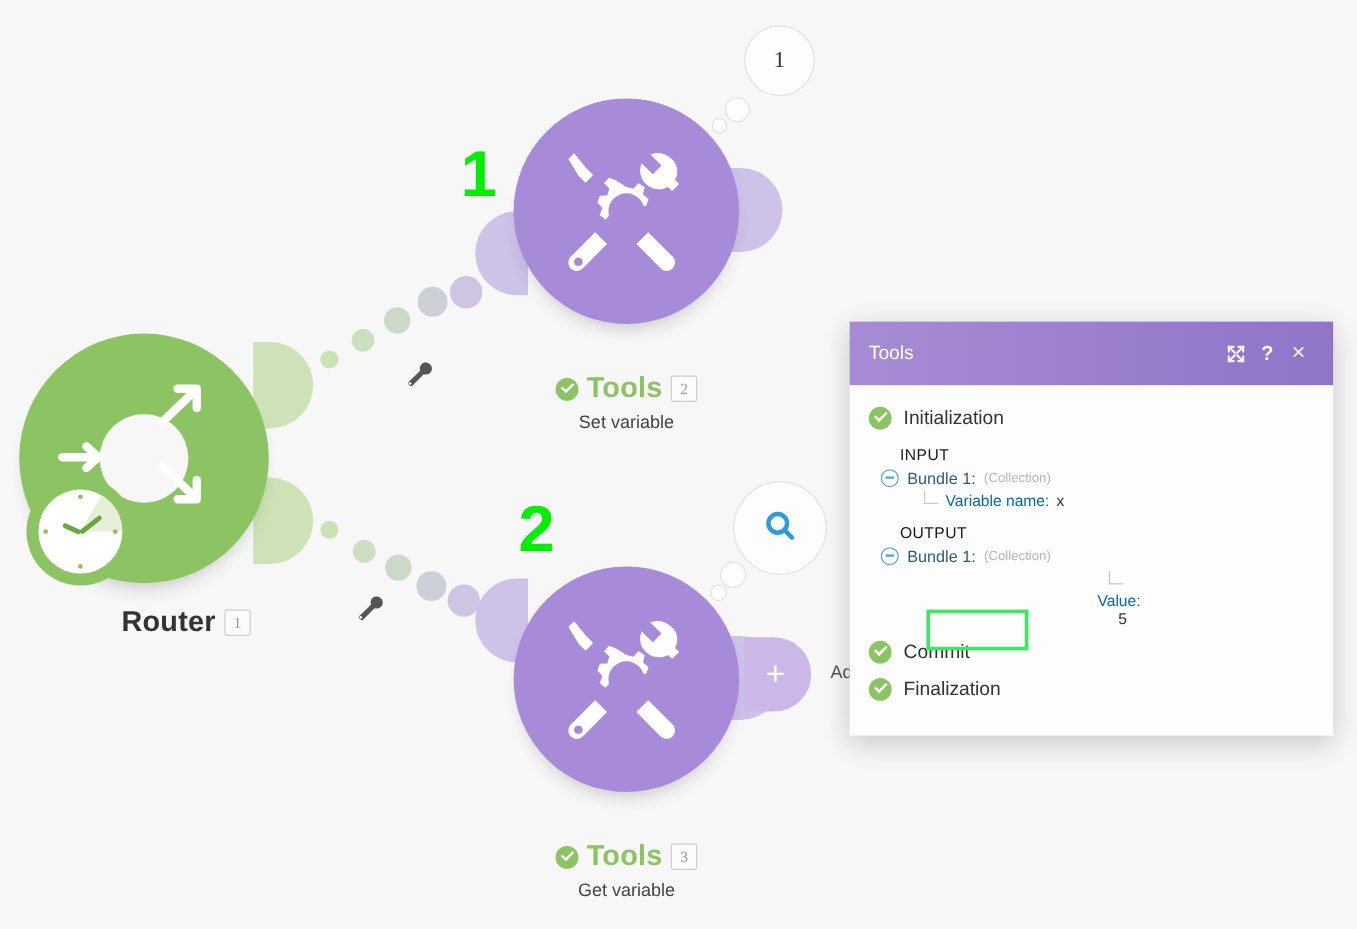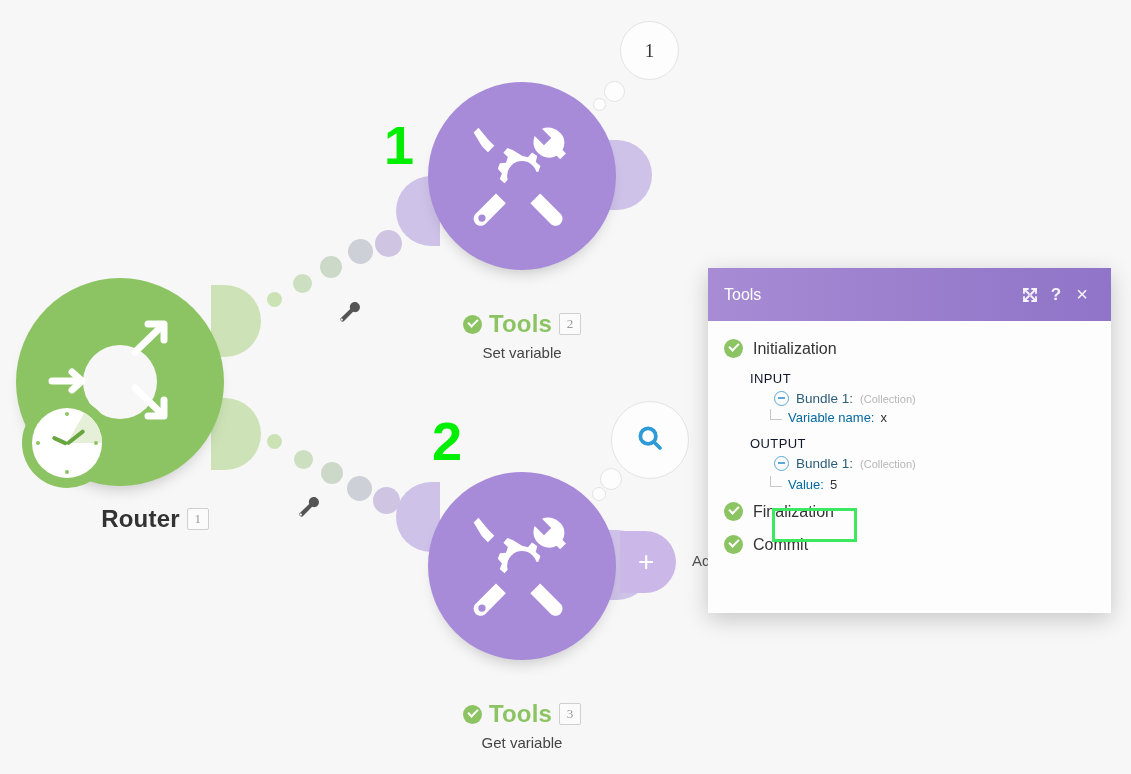--- a/index.html
+++ b/index.html
@@ -158,21 +158,21 @@
     border-bottom: 6px solid #555; vertical-align: 2px; cursor: pointer;
   }
   .spacer { flex: 1 1 auto; }
   #data-size { font-size: 13px; color: #8d8d8d; }
   #dl-btn {
     margin-left: 8px; width: 36px; height: 25px; border: 1px solid #c6c6c6;
     border-radius: 4px; background: #fdfdfd; display: flex;
     align-items: center; justify-content: center; gap: 2px; cursor: pointer;
   }
   .io-head { font-size: 13px; color: #0f172a; padding: 9px 16px 3px 42px; letter-spacing: .4px; }
-  .bundle-row { display: flex; align-items: center; gap: 7px; padding: 2px 16px 2px 66px; }
+  .bundle-row { display: flex; align-items: center; gap: 7px; padding: 2px 16px 2px 26px; }
   .minus-circle {
     width: 15px; height: 15px; border-radius: 50%;
     border: 1.4px solid #5aa7d8; position: relative; flex: 0 0 auto; cursor: pointer;
   }
   .minus-circle::after {
     content: ""; position: absolute; left: 2.5px; top: 5.3px;
     width: 7.5px; height: 1.4px; background: #5aa7d8;
   }
   .bundle-name { font-size: 13.5px; color: #2c5d78; }
   .bundle-type { font-size: 11px; color: #b6b6b6; }
@@ -386,34 +386,34 @@
         <span class="leaf-key">Variable name:</span>
         <span class="leaf-val">x</span>
       </div>
 
       <div class="io-head">OUTPUT</div>
       <div class="bundle-row">
         <span class="minus-circle"></span>
         <span class="bundle-name">Bundle 1:</span>
         <span class="bundle-type">(Collection)</span>
       </div>
-      <div class="leaf-row" style="padding-top:3px;">
+      <div class="leaf-row" style="padding-top:3px;flex-direction:column;">
         <span class="elbow"></span>
         <span class="leaf-key">Value:</span>
         <span class="leaf-val">5</span>
       </div>
 
+      <div class="stage-row" style="margin-top:6px;">
+        <span class="check"></span>
+        <span class="stage-label">Commit</span>
+      </div>
+
       <div class="stage-row" style="margin-top:4px;">
         <span class="check"></span>
         <span class="stage-label">Finalization</span>
       </div>
 
-      <div class="stage-row" style="margin-top:6px;">
-        <span class="check"></span>
-        <span class="stage-label">Commit</span>
-      </div>
-
     </div>
   </div>
 
   <div id="value-highlight"></div>
 
 </div>
 
 </body></html>

